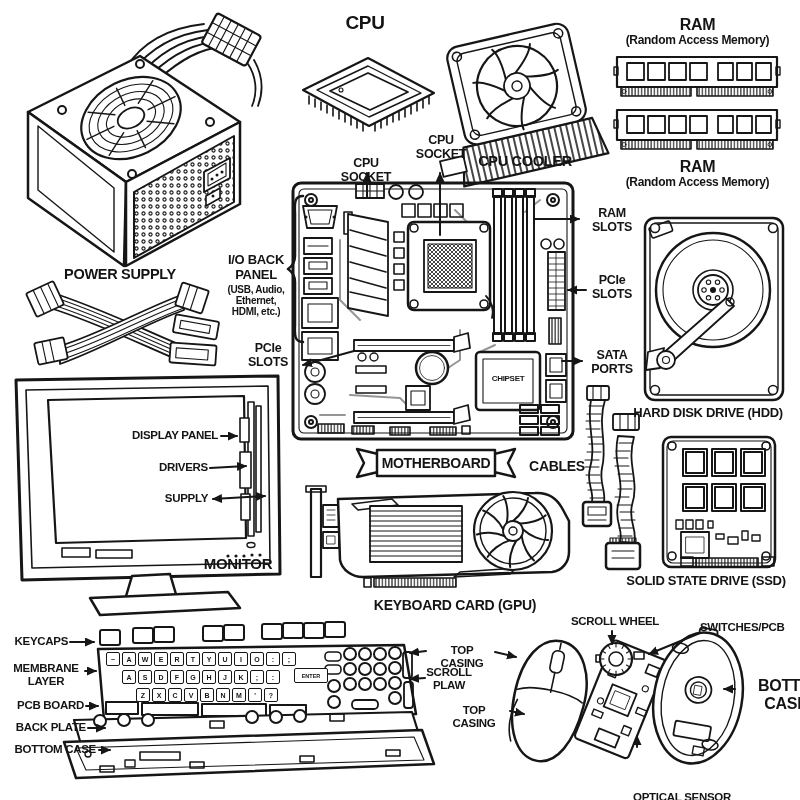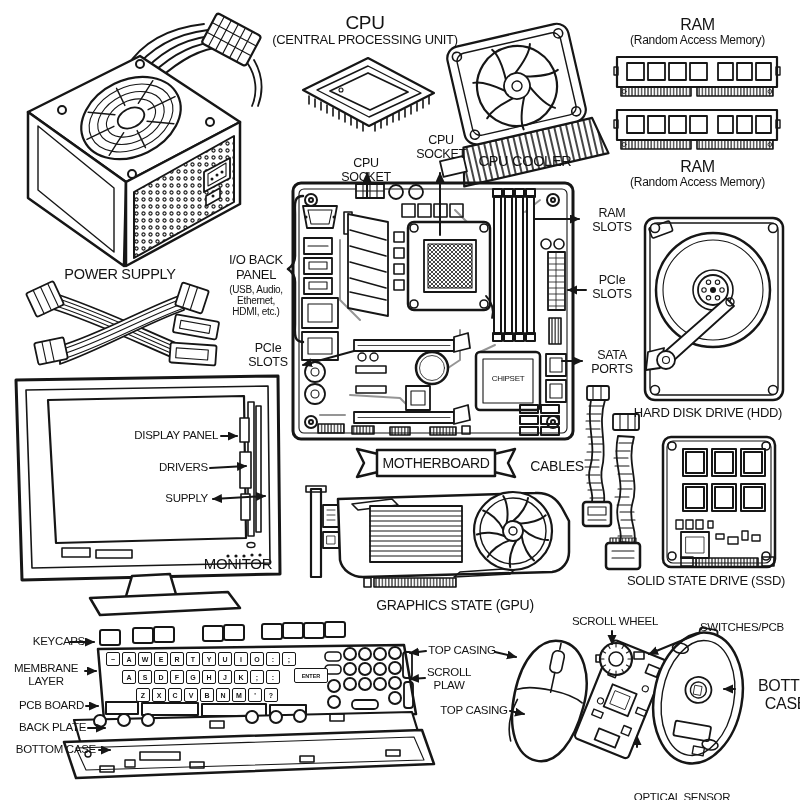--- a/index.html
+++ b/index.html
@@ -11,21 +11,21 @@
   #art .ink{fill:#161616;stroke:none;}
   #art .fdot{fill:url(#dots);}
   #art .fvl{fill:url(#vl);}
   #art .fvl2{fill:url(#vl2);}
   #art .fxh{fill:url(#xh);}
   #art .t07{stroke-width:.8;} #art .t1{stroke-width:1.1;} #art .t13{stroke-width:1.4;}
   #art .t15{stroke-width:1.6;} #art .t18{stroke-width:1.8;} #art .t22{stroke-width:2.2;}
   #art .t25{stroke-width:2.5;} #art .t3{stroke-width:3;}
   #art .tr{opacity:.45;stroke-width:.9;}
   #overlay{position:absolute;left:0;top:0;width:800px;height:800px;z-index:2;}
-  .lb{position:absolute;font-weight:normal;color:#141414;letter-spacing:-0.3px;
+  .lb{position:absolute;font-weight:bold;color:#141414;letter-spacing:-0.3px;
       line-height:1.12;text-align:center;}
   .pre{white-space:pre-line;}
   .ar{text-align:right;} .al{text-align:left;}
   .krow{position:absolute;display:flex;gap:2px;}
   .key{width:12px;height:12px;border:1.5px solid #161616;border-radius:2px;background:#fff;
        font-weight:bold;font-size:7px;display:flex;align-items:center;justify-content:center;
        color:#141414;flex:0 0 auto;}
   .enterkey{position:absolute;border:1.5px solid #161616;border-radius:2px;background:#fff;
        font-weight:bold;font-size:5.5px;display:flex;align-items:center;justify-content:center;
        color:#141414;}
@@ -589,21 +589,20 @@
   <path d="M535,219 H579" marker-end="url(#aE)"></path>
   <path d="M586,290 H568" marker-end="url(#aE)"></path>
   <path d="M562,361 H582" marker-end="url(#aE)"></path>
   <path d="M354,351 L303,365" marker-end="url(#aE)"></path>
   <path class="t25" d="M303,196 C293,196 295,206 295,214 L295,256 C295,264 291,267 288,269 C291,271 295,274 295,282 L295,324 C295,332 293,342 303,342"></path>
 </g>
 </svg>
 
 <div id="overlay">
   <div class="lb" style="left:265px;top:12px;width:200px;font-size:19px;">CPU</div>
-  <div class="lb" style="left:255px;top:33px;width:220px;font-size:13px;">(CENTRAL PROCESSING UNIT)</div>
   <div class="lb" style="left:455px;top:153px;width:140px;font-size:14.5px;">CPU COOLER</div>
   <div class="lb" style="left:610px;top:16px;width:175px;font-size:16px;">RAM</div>
   <div class="lb" style="left:610px;top:34px;width:175px;font-size:12px;">(Random Access Memory)</div>
   <div class="lb" style="left:610px;top:158px;width:175px;font-size:16px;">RAM</div>
   <div class="lb" style="left:610px;top:176px;width:175px;font-size:12px;">(Random Access Memory)</div>
   <div class="lb" style="left:50px;top:266px;width:140px;font-size:14.5px;">POWER SUPPLY</div>
 
   <div class="lb" style="left:328px;top:156px;width:76px;font-size:12.5px;">CPU SOCKET</div>
   <div class="lb pre" style="left:410px;top:133px;width:62px;font-size:12.5px;">CPU
 SOCKET</div>
@@ -624,23 +623,23 @@
   <div class="lb" style="left:379px;top:456px;width:114px;font-size:14px;">MOTHERBOARD</div>
 
   <div class="lb ar" style="left:128px;top:429px;width:90px;font-size:11.5px;">DISPLAY PANEL</div>
   <div class="lb ar" style="left:146px;top:461px;width:62px;font-size:11.5px;">DRIVERS</div>
   <div class="lb ar" style="left:150px;top:492px;width:58px;font-size:11.5px;">SUPPLY</div>
   <div class="lb" style="left:192px;top:556px;width:92px;font-size:15px;">MONITOR</div>
 
   <div class="lb" style="left:622px;top:406px;width:172px;font-size:13px;">HARD DISK DRIVE (HDD)</div>
   <div class="lb" style="left:618px;top:574px;width:176px;font-size:13px;">SOLID STATE DRIVE (SSD)</div>
   <div class="lb" style="left:526px;top:459px;width:62px;font-size:14px;">CABLES</div>
-  <div class="lb" style="left:355px;top:598px;width:200px;font-size:14px;">GRAPHICS STATE (GPU)</div>
-
-  <div class="lb ar" style="left:12px;top:635px;width:56px;font-size:11.5px;margin-left:17px;">KEYCAPS</div>
+  <div class="lb" style="left:355px;top:598px;width:200px;font-size:14px;">KEYBOARD CARD (GPU)</div>
+
+  <div class="lb ar" style="left:12px;top:635px;width:56px;font-size:11.5px;">KEYCAPS</div>
   <div class="lb pre" style="left:8px;top:662px;width:76px;font-size:11.5px;">MEMBRANE
 LAYER</div>
   <div class="lb ar" style="left:10px;top:699px;width:74px;font-size:11.5px;">PCB BOARD</div>
   <div class="lb ar" style="left:10px;top:721px;width:76px;font-size:11.5px;">BACK PLATE</div>
   <div class="lb ar" style="left:6px;top:743px;width:90px;font-size:11.5px;">BOTTOM CASE</div>
 
   <div class="lb" style="left:428px;top:644px;width:68px;font-size:11.5px;">TOP CASING</div>
   <div class="lb pre" style="left:420px;top:666px;width:58px;font-size:11.5px;">SCROLL
 PLAW</div>
   <div class="lb" style="left:440px;top:704px;width:68px;font-size:11.5px;">TOP CASING</div>

